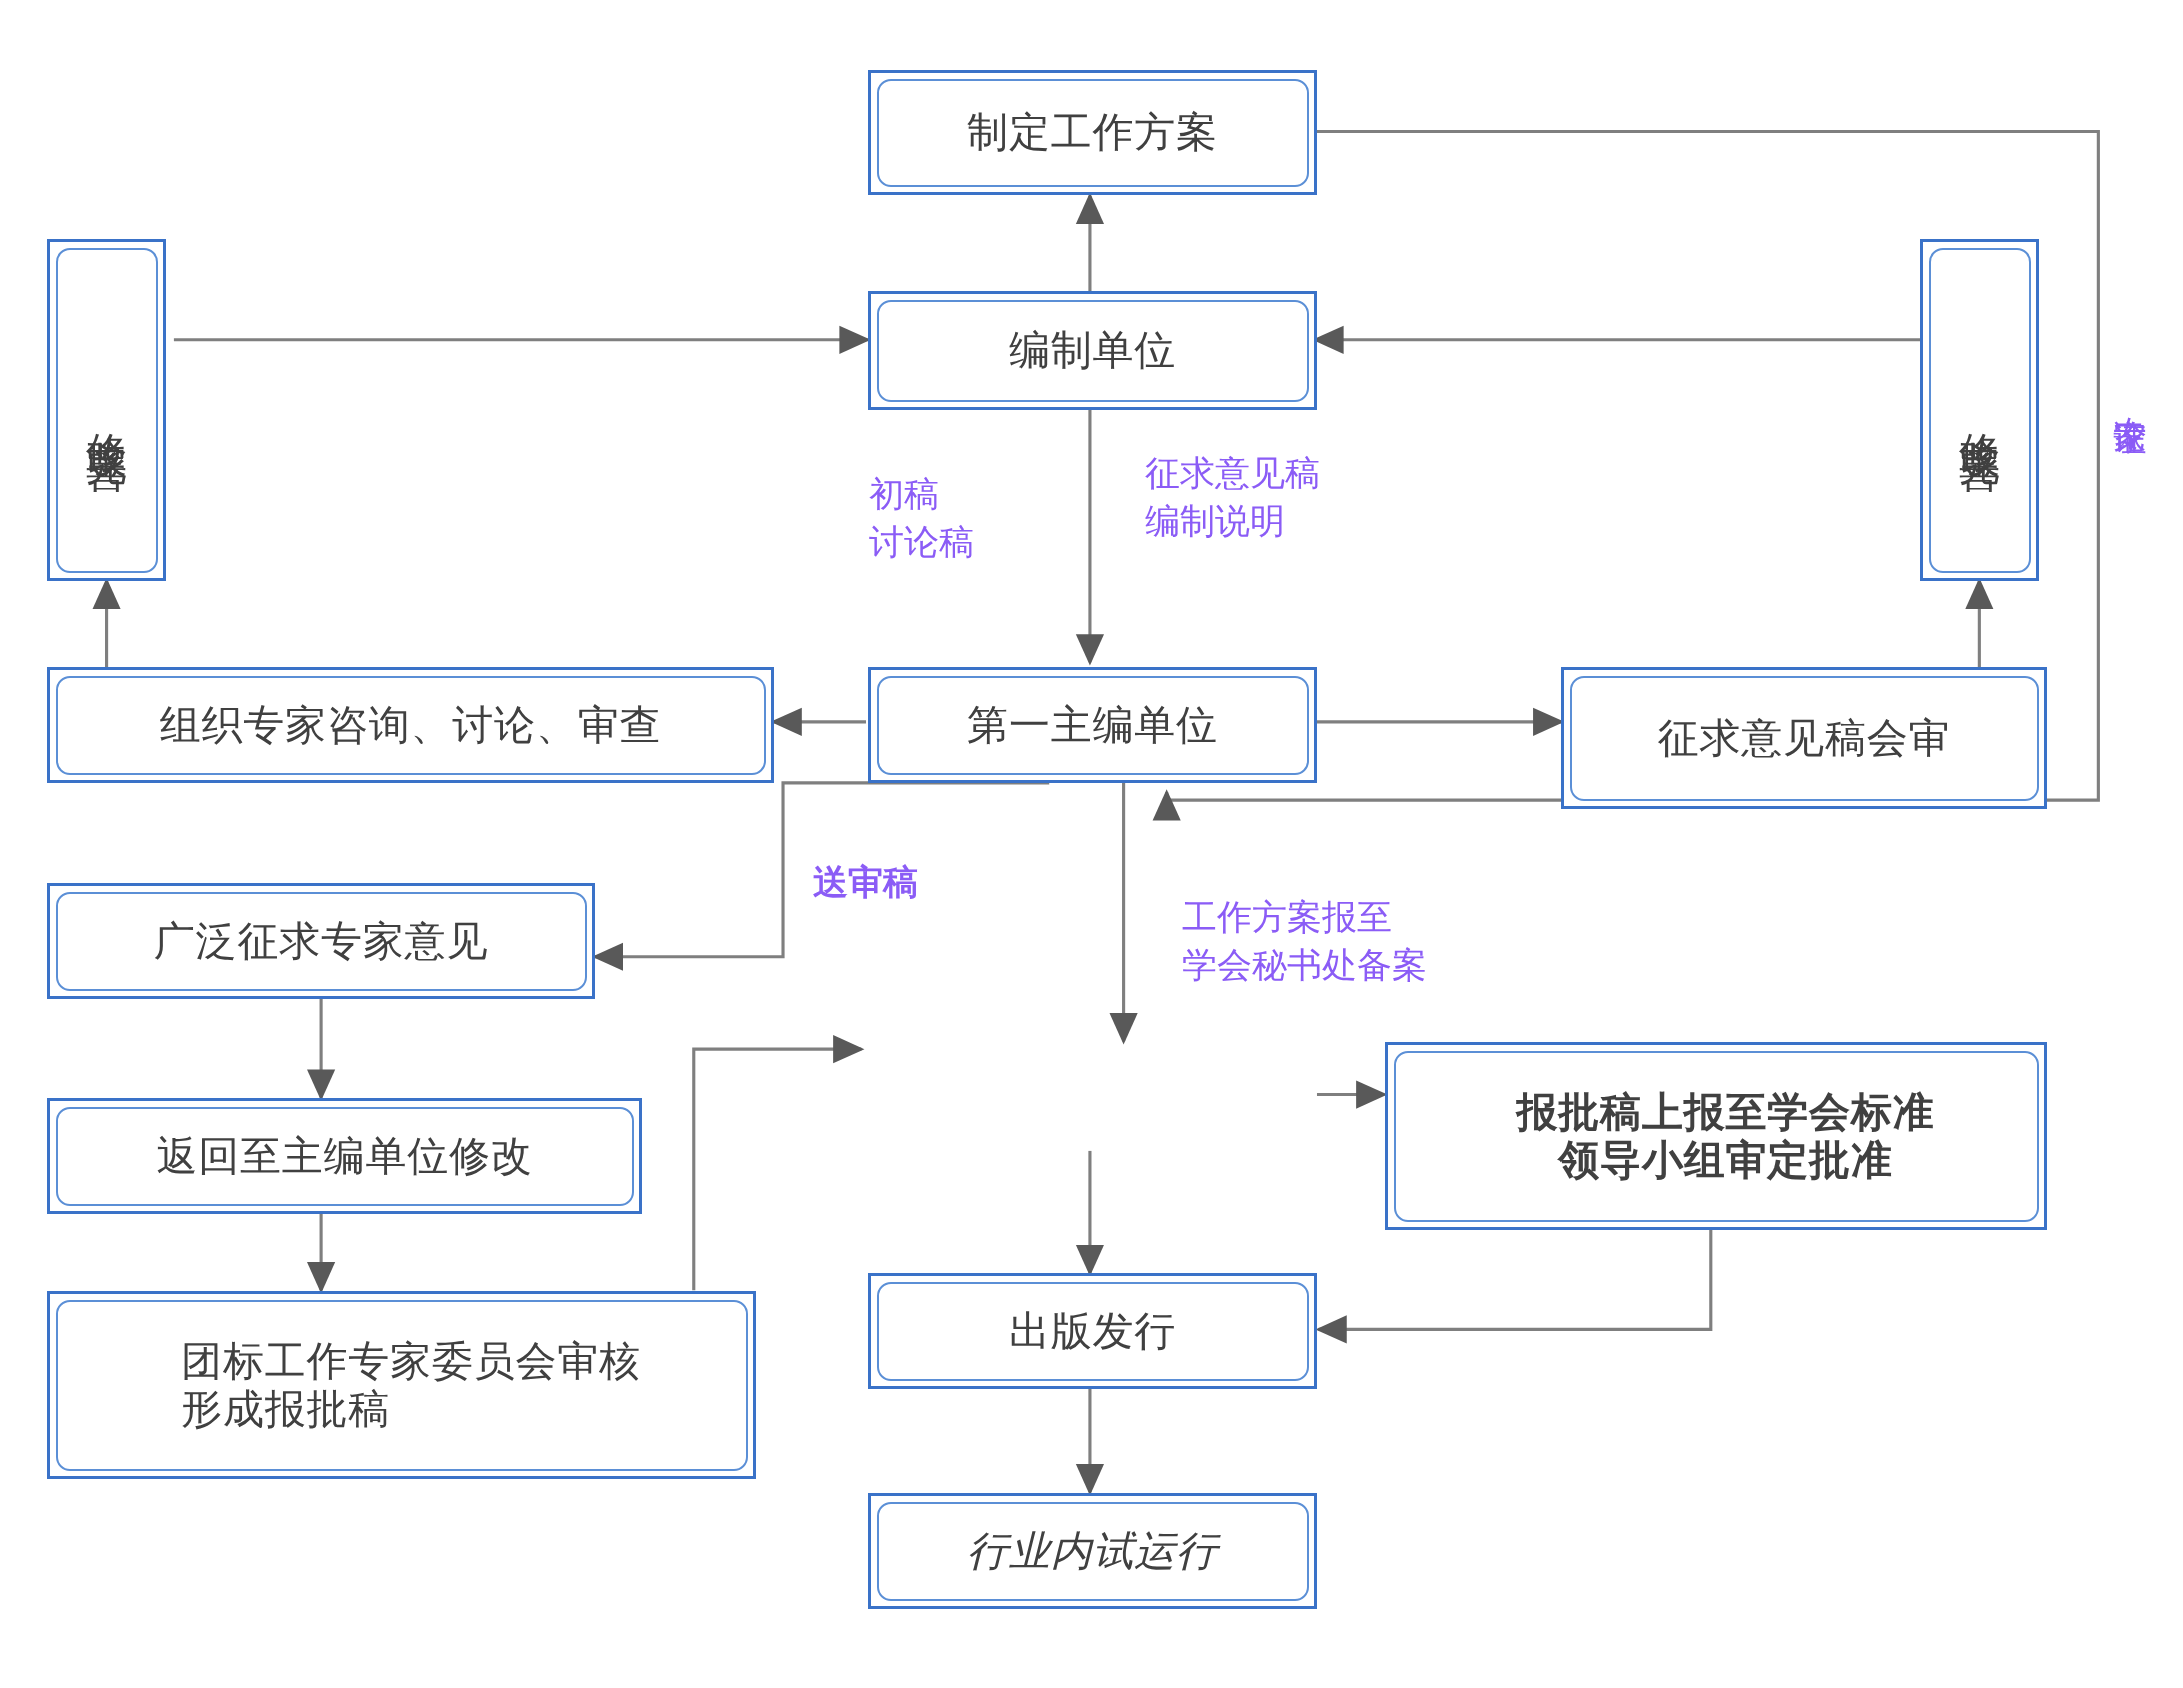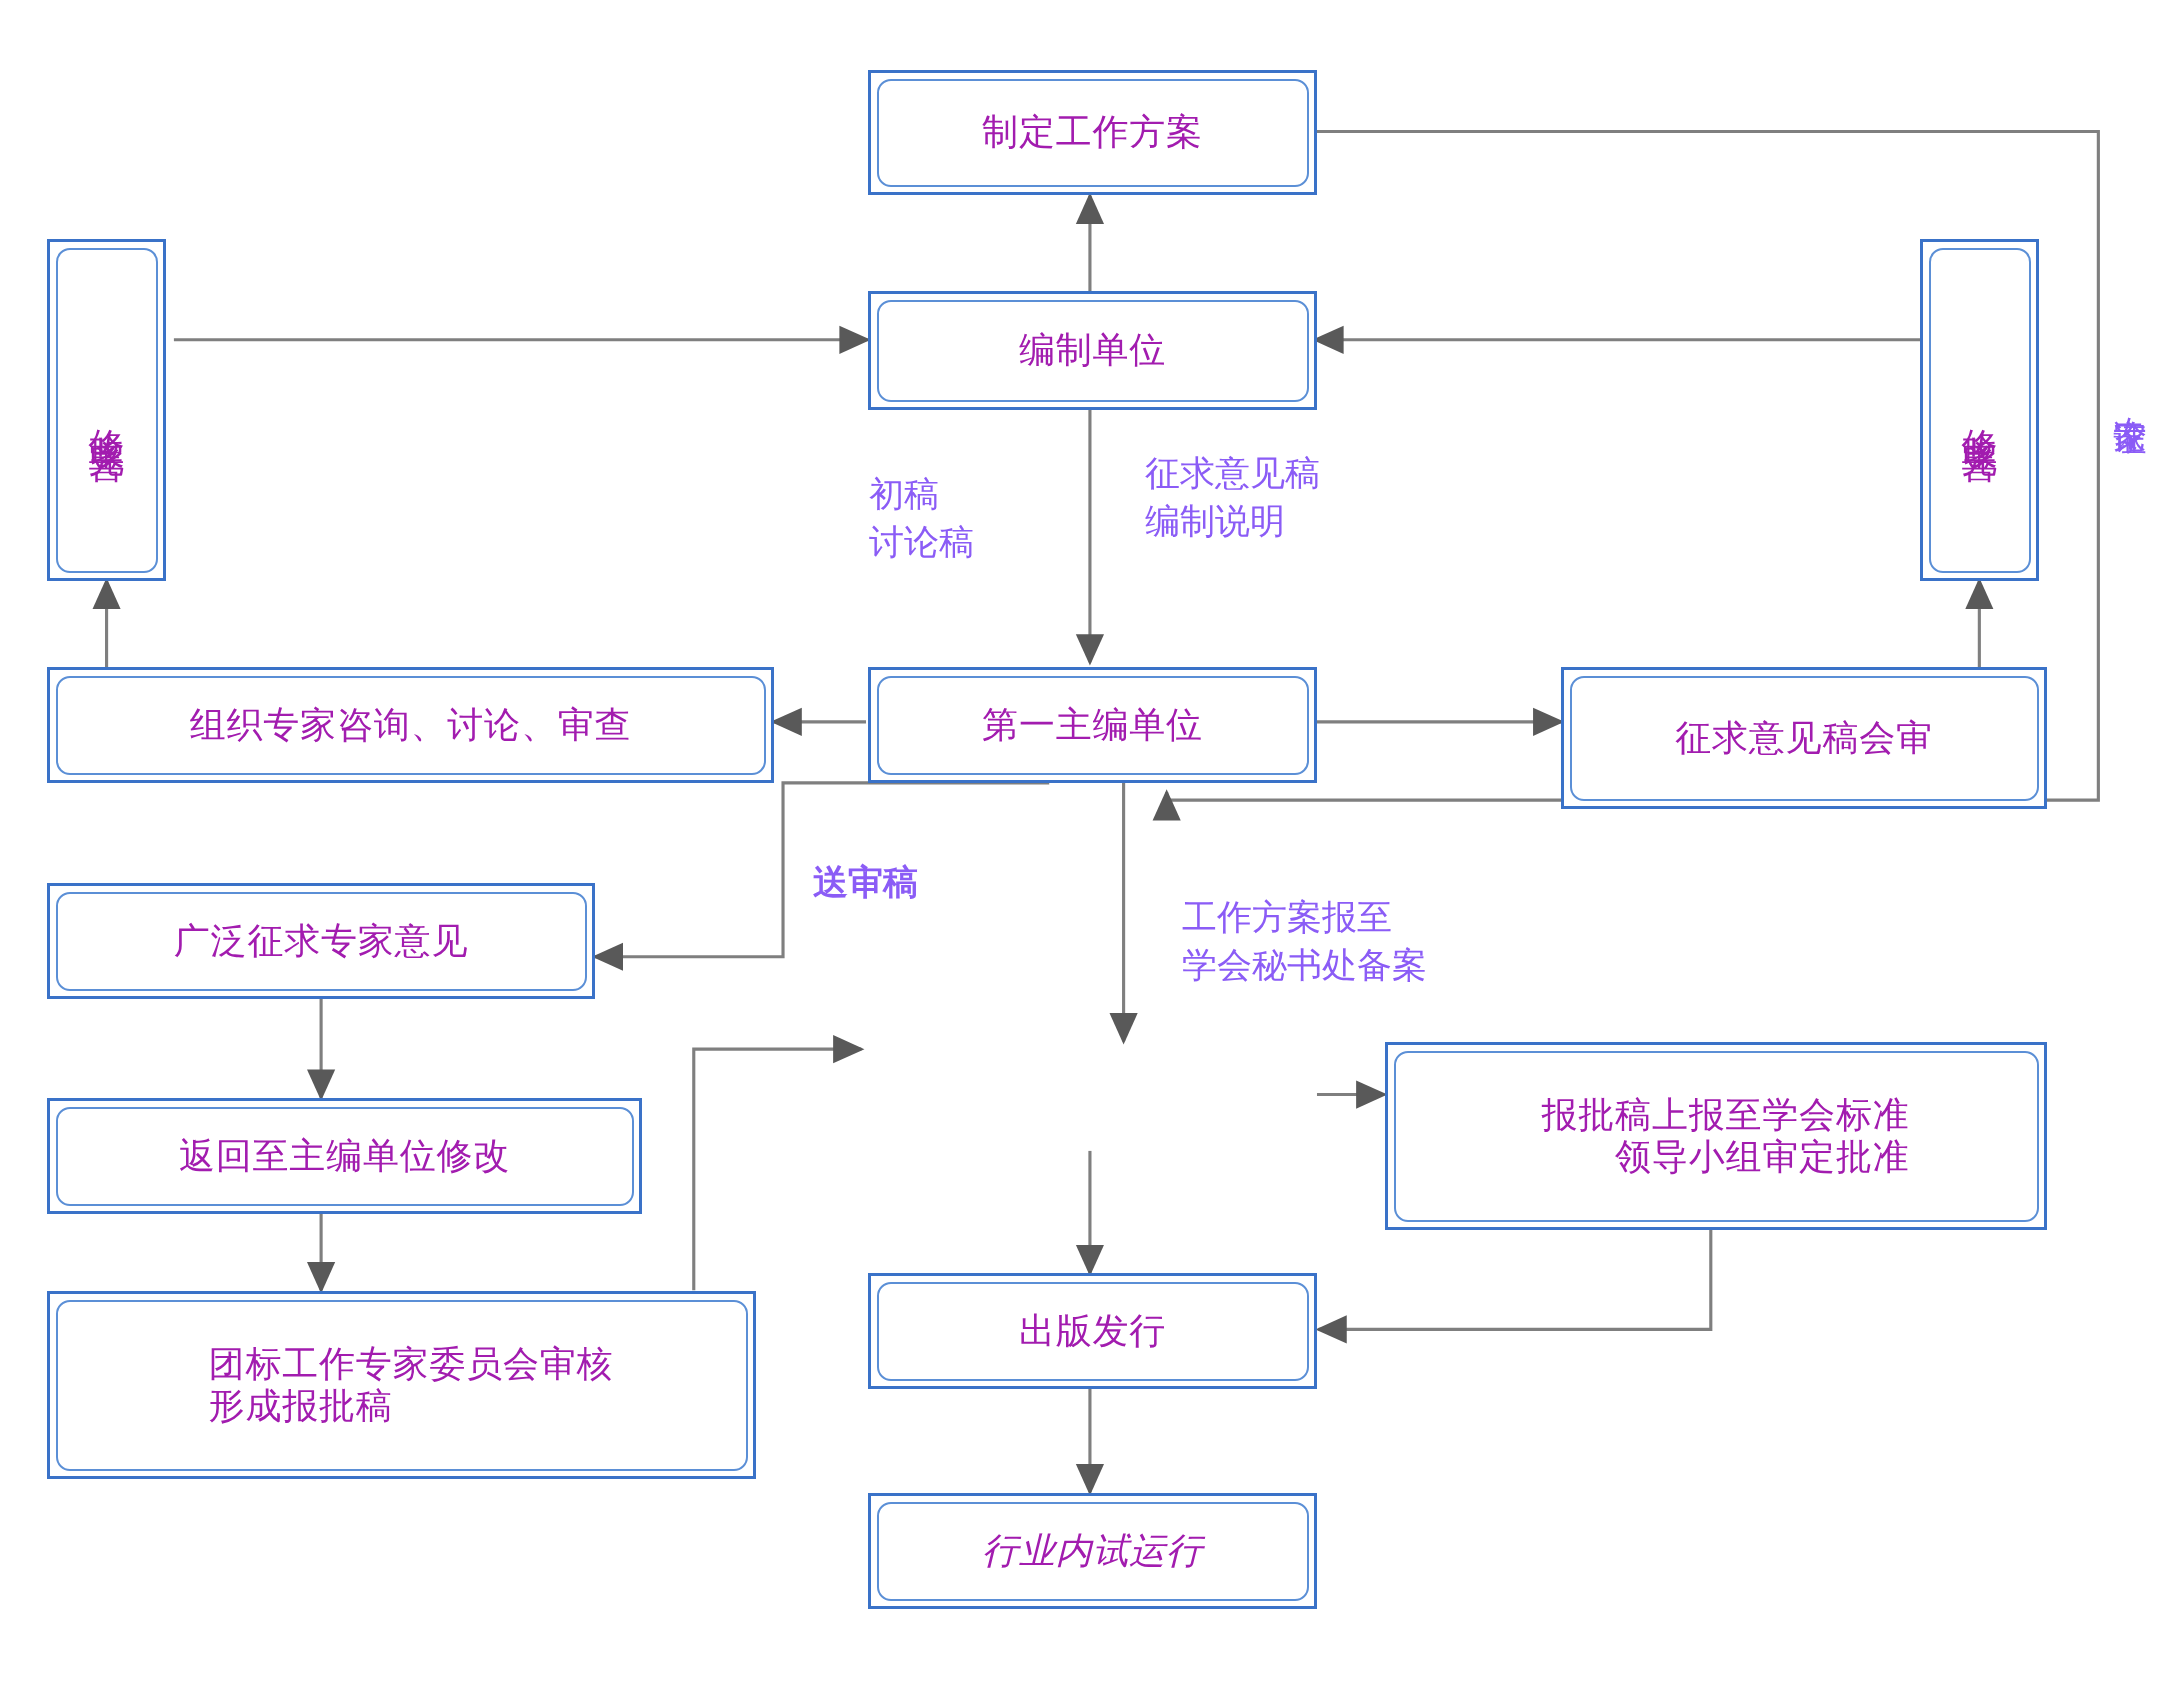--- a/index.html
+++ b/index.html
@@ -38,22 +38,22 @@
     height: 100%;
     border: 2.3px solid #5b8fd6;
     border-radius: 14px;
     background: #ffffff;
     display: flex;
     align-items: center;
     justify-content: center;
     text-align: center;
   }
   .node-label {
-    color: #a21caf;
-    font-size: 36px;
+    color: #404040;
+    font-size: 41px;
     line-height: 1.18;
     letter-spacing: 0.8px;
     white-space: pre-line;
     font-weight: 400;
   }
   
   .node.vertical .node-inner {
     align-items: center;
   }
   .node.vertical .node-label {
@@ -186,21 +186,21 @@
   <div class="node" style="left:47px; top:1291px; width:709px; height:188px;">
     <div class="node-inner">
       <span class="node-label" style="text-align:left; padding-left:19px;">团标工作专家委员会审核
 形成报批稿</span>
     </div>
   </div>
 
 
   <div class="node" style="left:1385px; top:1042px; width:662px; height:188px;">
     <div class="node-inner">
-      <span class="node-label" style="text-align:right; padding-left:19px;">报批稿上报至学会标准
+      <span class="node-label" style="text-align:center; padding-left:19px;font-weight:bold;">报批稿上报至学会标准
 领导小组审定批准</span>
     </div>
   </div>
 
   <div class="node" style="left:868px; top:1273px; width:449px; height:116px;">
     <div class="node-inner">
       <span class="node-label">出版发行</span>
     </div>
   </div>
 

